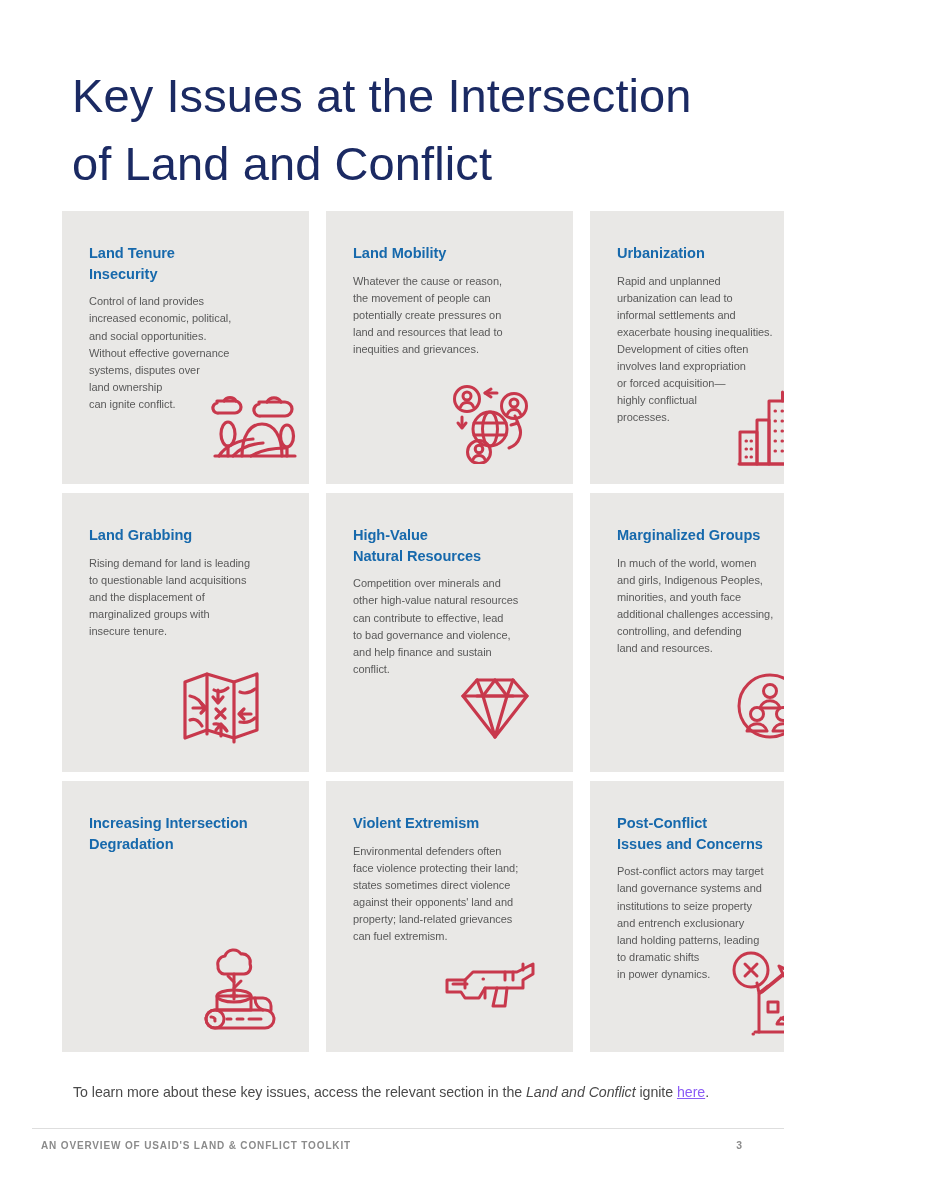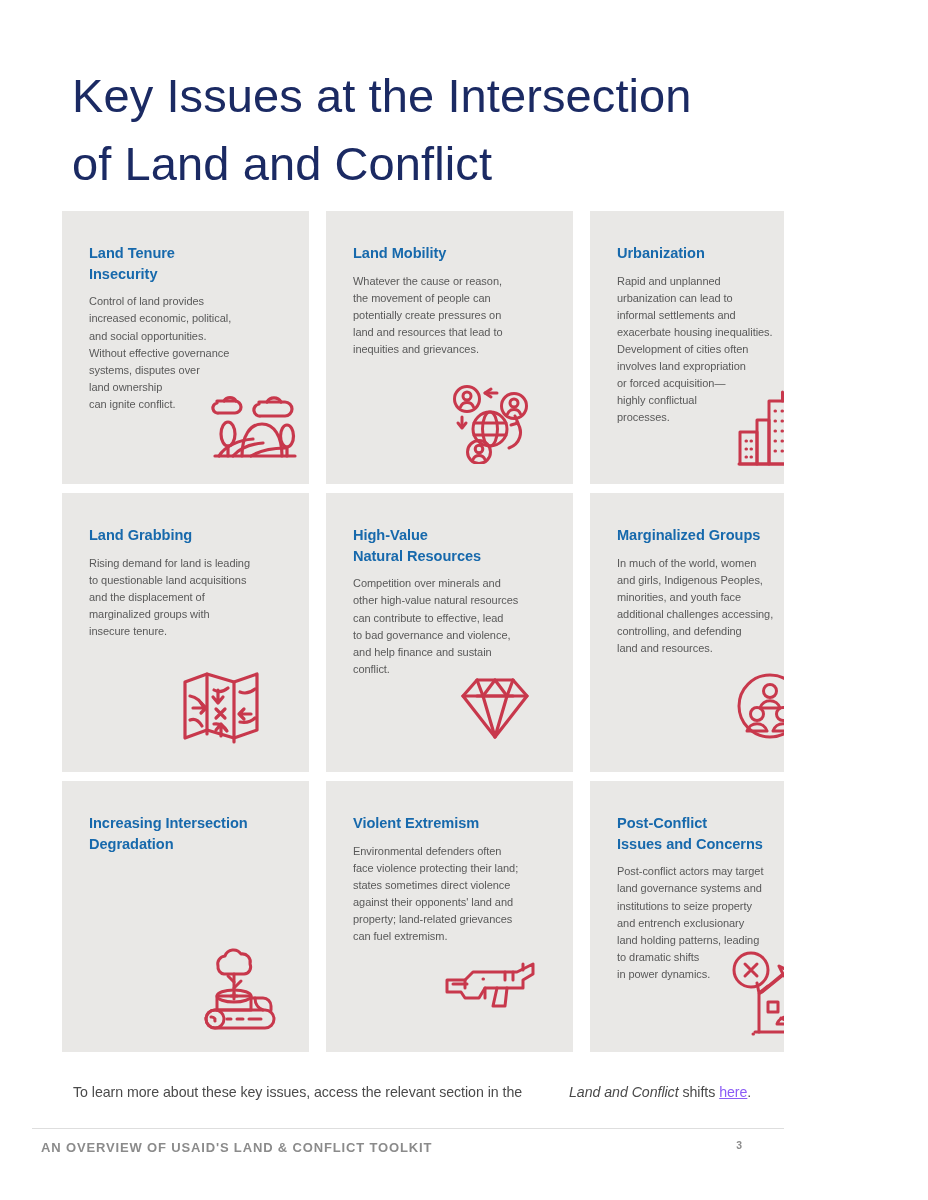--- a/index.html
+++ b/index.html
@@ -99,41 +99,41 @@
   .footnote {
     position: absolute;
     left: 73px;
     top: 1082px;
     width: 790px;
     color: #4a4a4a;
     font-size: 14.2px;
     line-height: 1.5;
     letter-spacing: -0.05px;
   }
-  .footnote em { font-style: italic; margin-left: 43px; }
+  .footnote em { font-style: italic; }
   .footnote .link {
     color: #8b5cf6;
     text-decoration: underline;
   }
 
   
   .footer-rule {
     position: absolute;
     left: 32px;
     top: 1128px;
     width: 864px;
     height: 1px;
     background: #dedede;
   }
   .footer-left {
     position: absolute;
     left: 41px;
     top: 1140px;
     color: #8b8b8b;
-    font-size: 13px;
+    font-size: 10px;
     letter-spacing: 0.85px;
     font-weight: bold;
   }
   .footer-right {
     position: absolute;
     right: 41px;
     top: 1140px;
     color: #8b8b8b;
     font-size: 10.4px;
     letter-spacing: 0.85px;
@@ -378,20 +378,20 @@
           <path d="M48 74c2-6 8-8 12-6s4 6 2 6z"></path>
           <path d="M52 68l8 4"></path>
           <path d="M24 84h.5"></path>
         </svg>
       </div>
     </div>
 
   </div>
 
   <div class="footnote">
-    <span>To learn more about these key issues, access the relevant section in the </span><em>Land and Conflict</em><span> shifts </span><a class="link" href="#">here</a><span>.</span>
+    <span>To learn more about these key issues, access the relevant section in the </span><em>Land and Conflict</em><span> ignite </span><a class="link" href="#">here</a><span>.</span>
   </div>
 
   <div class="footer-rule"></div>
   <div class="footer-left">AN OVERVIEW OF USAID'S LAND &amp; CONFLICT TOOLKIT</div>
   <div class="footer-right">3</div>
 
 </div>
 
 </body></html>

